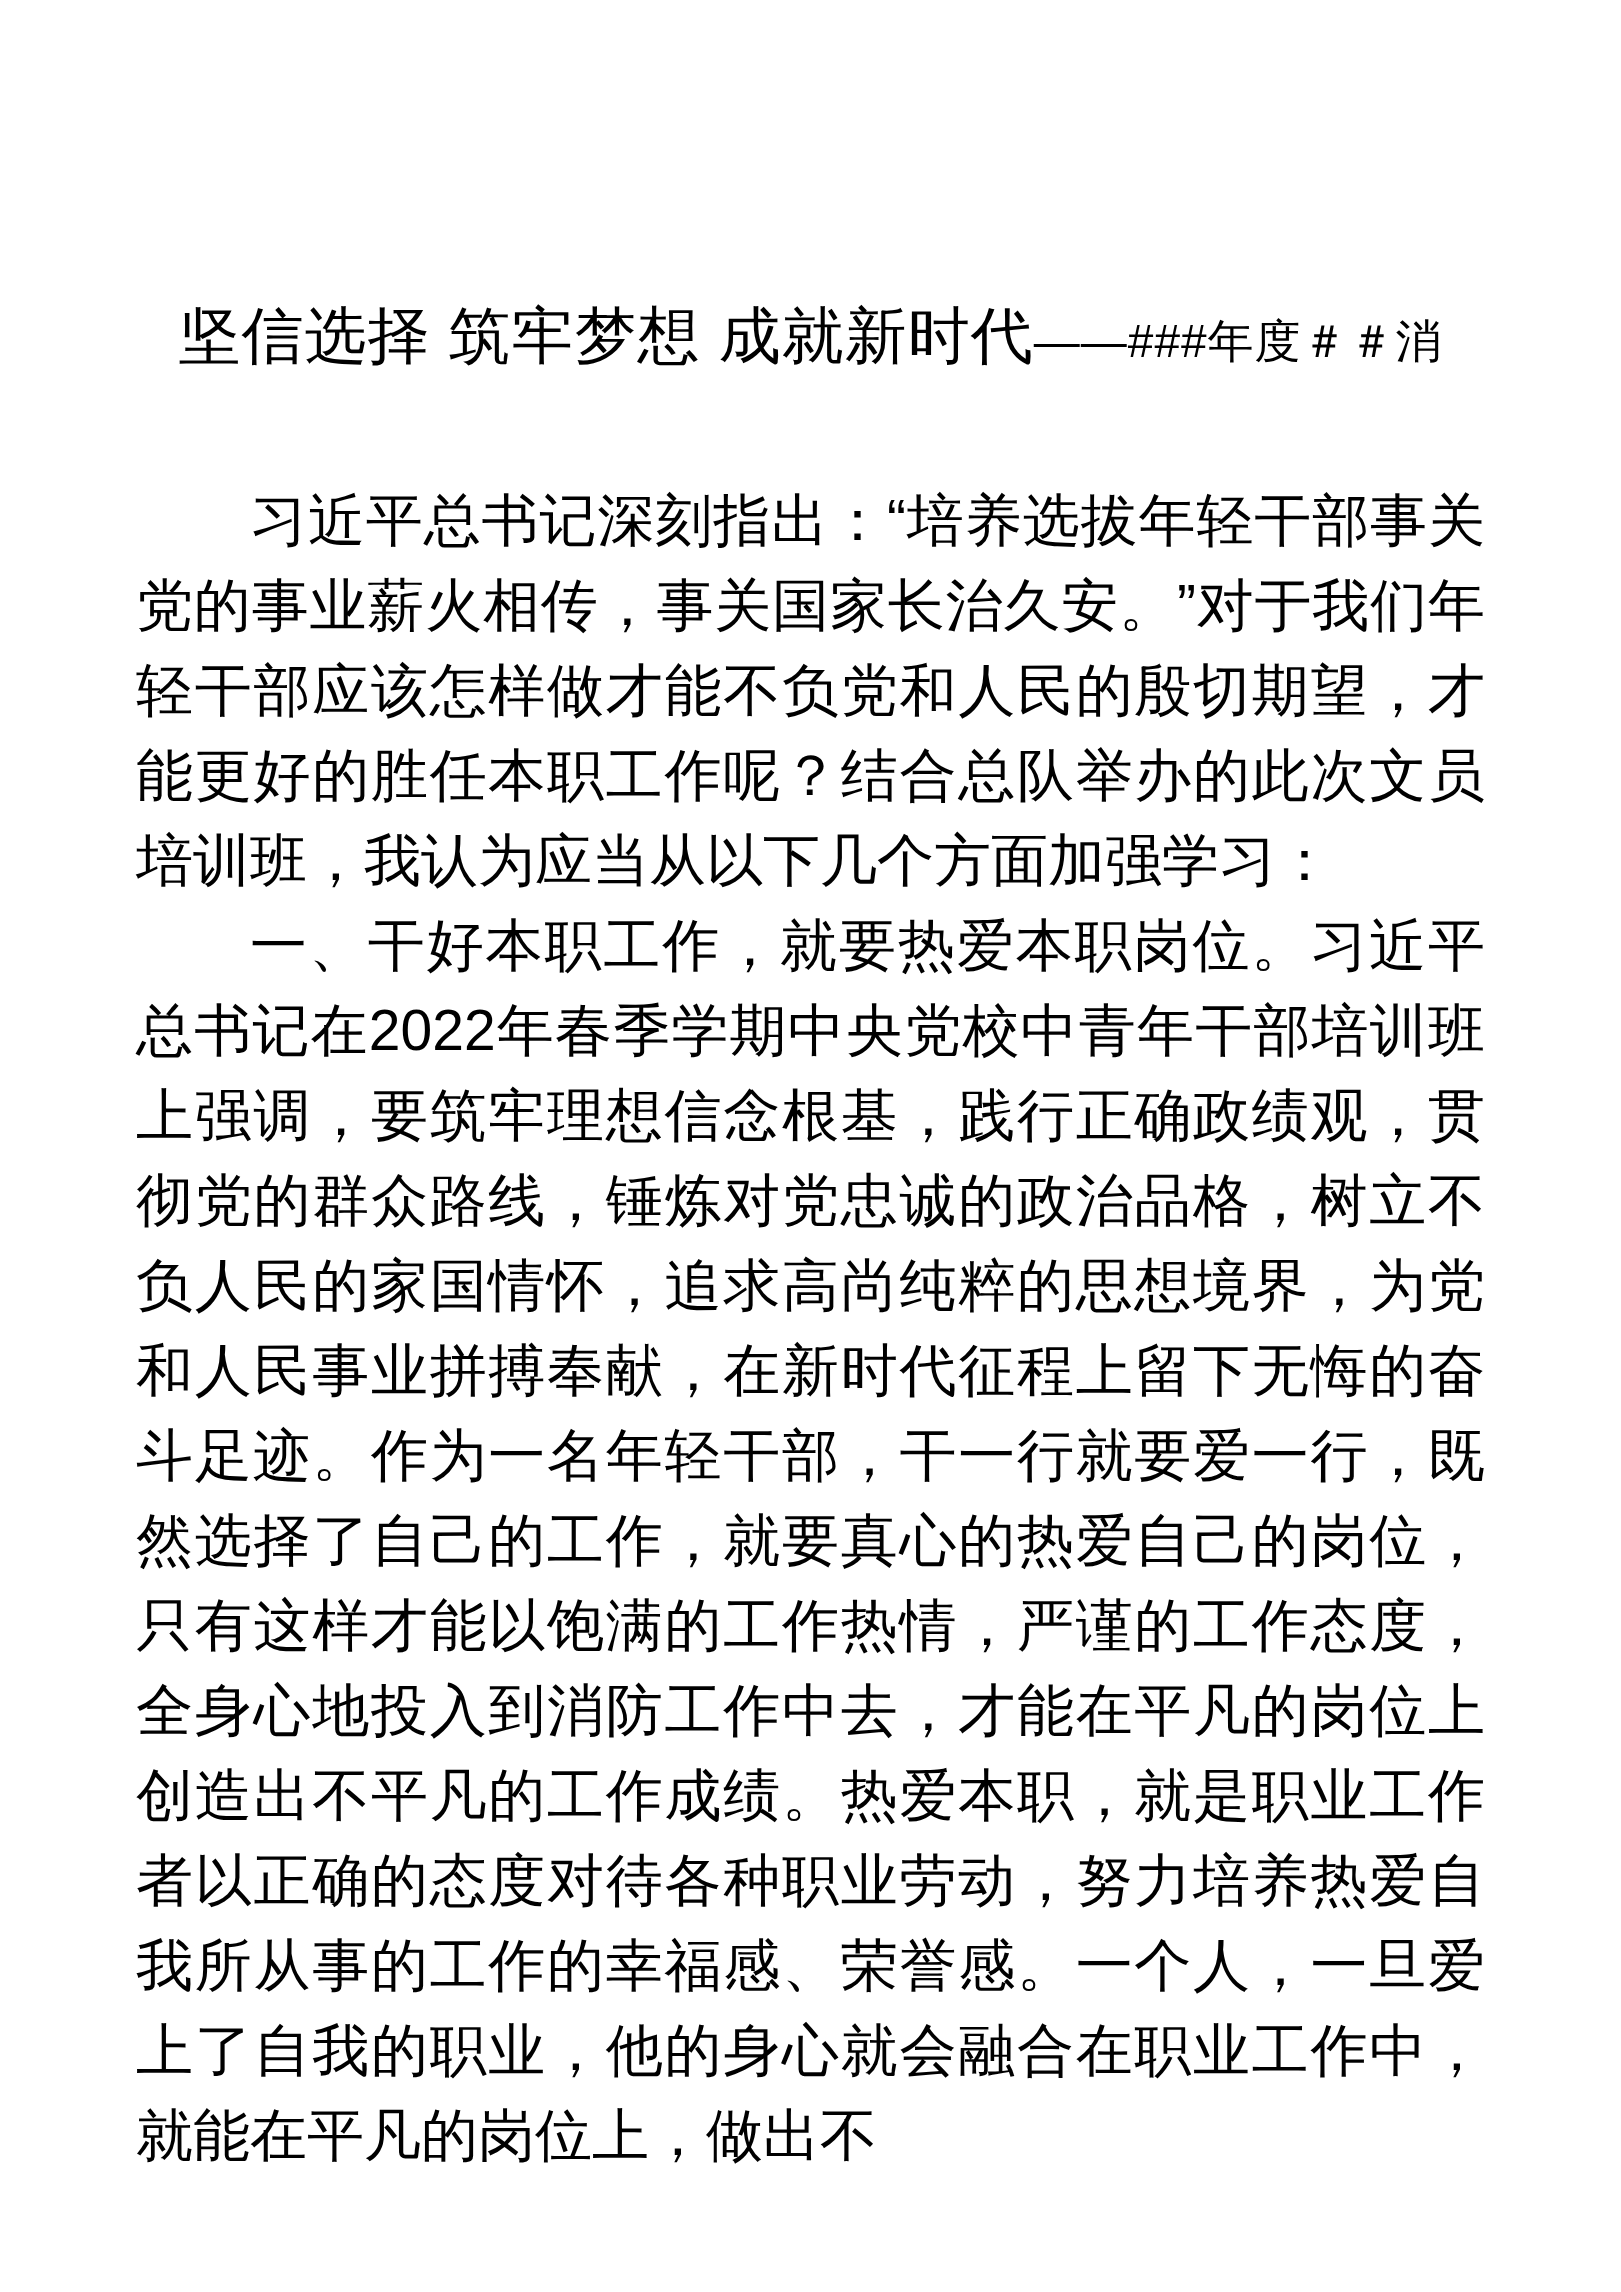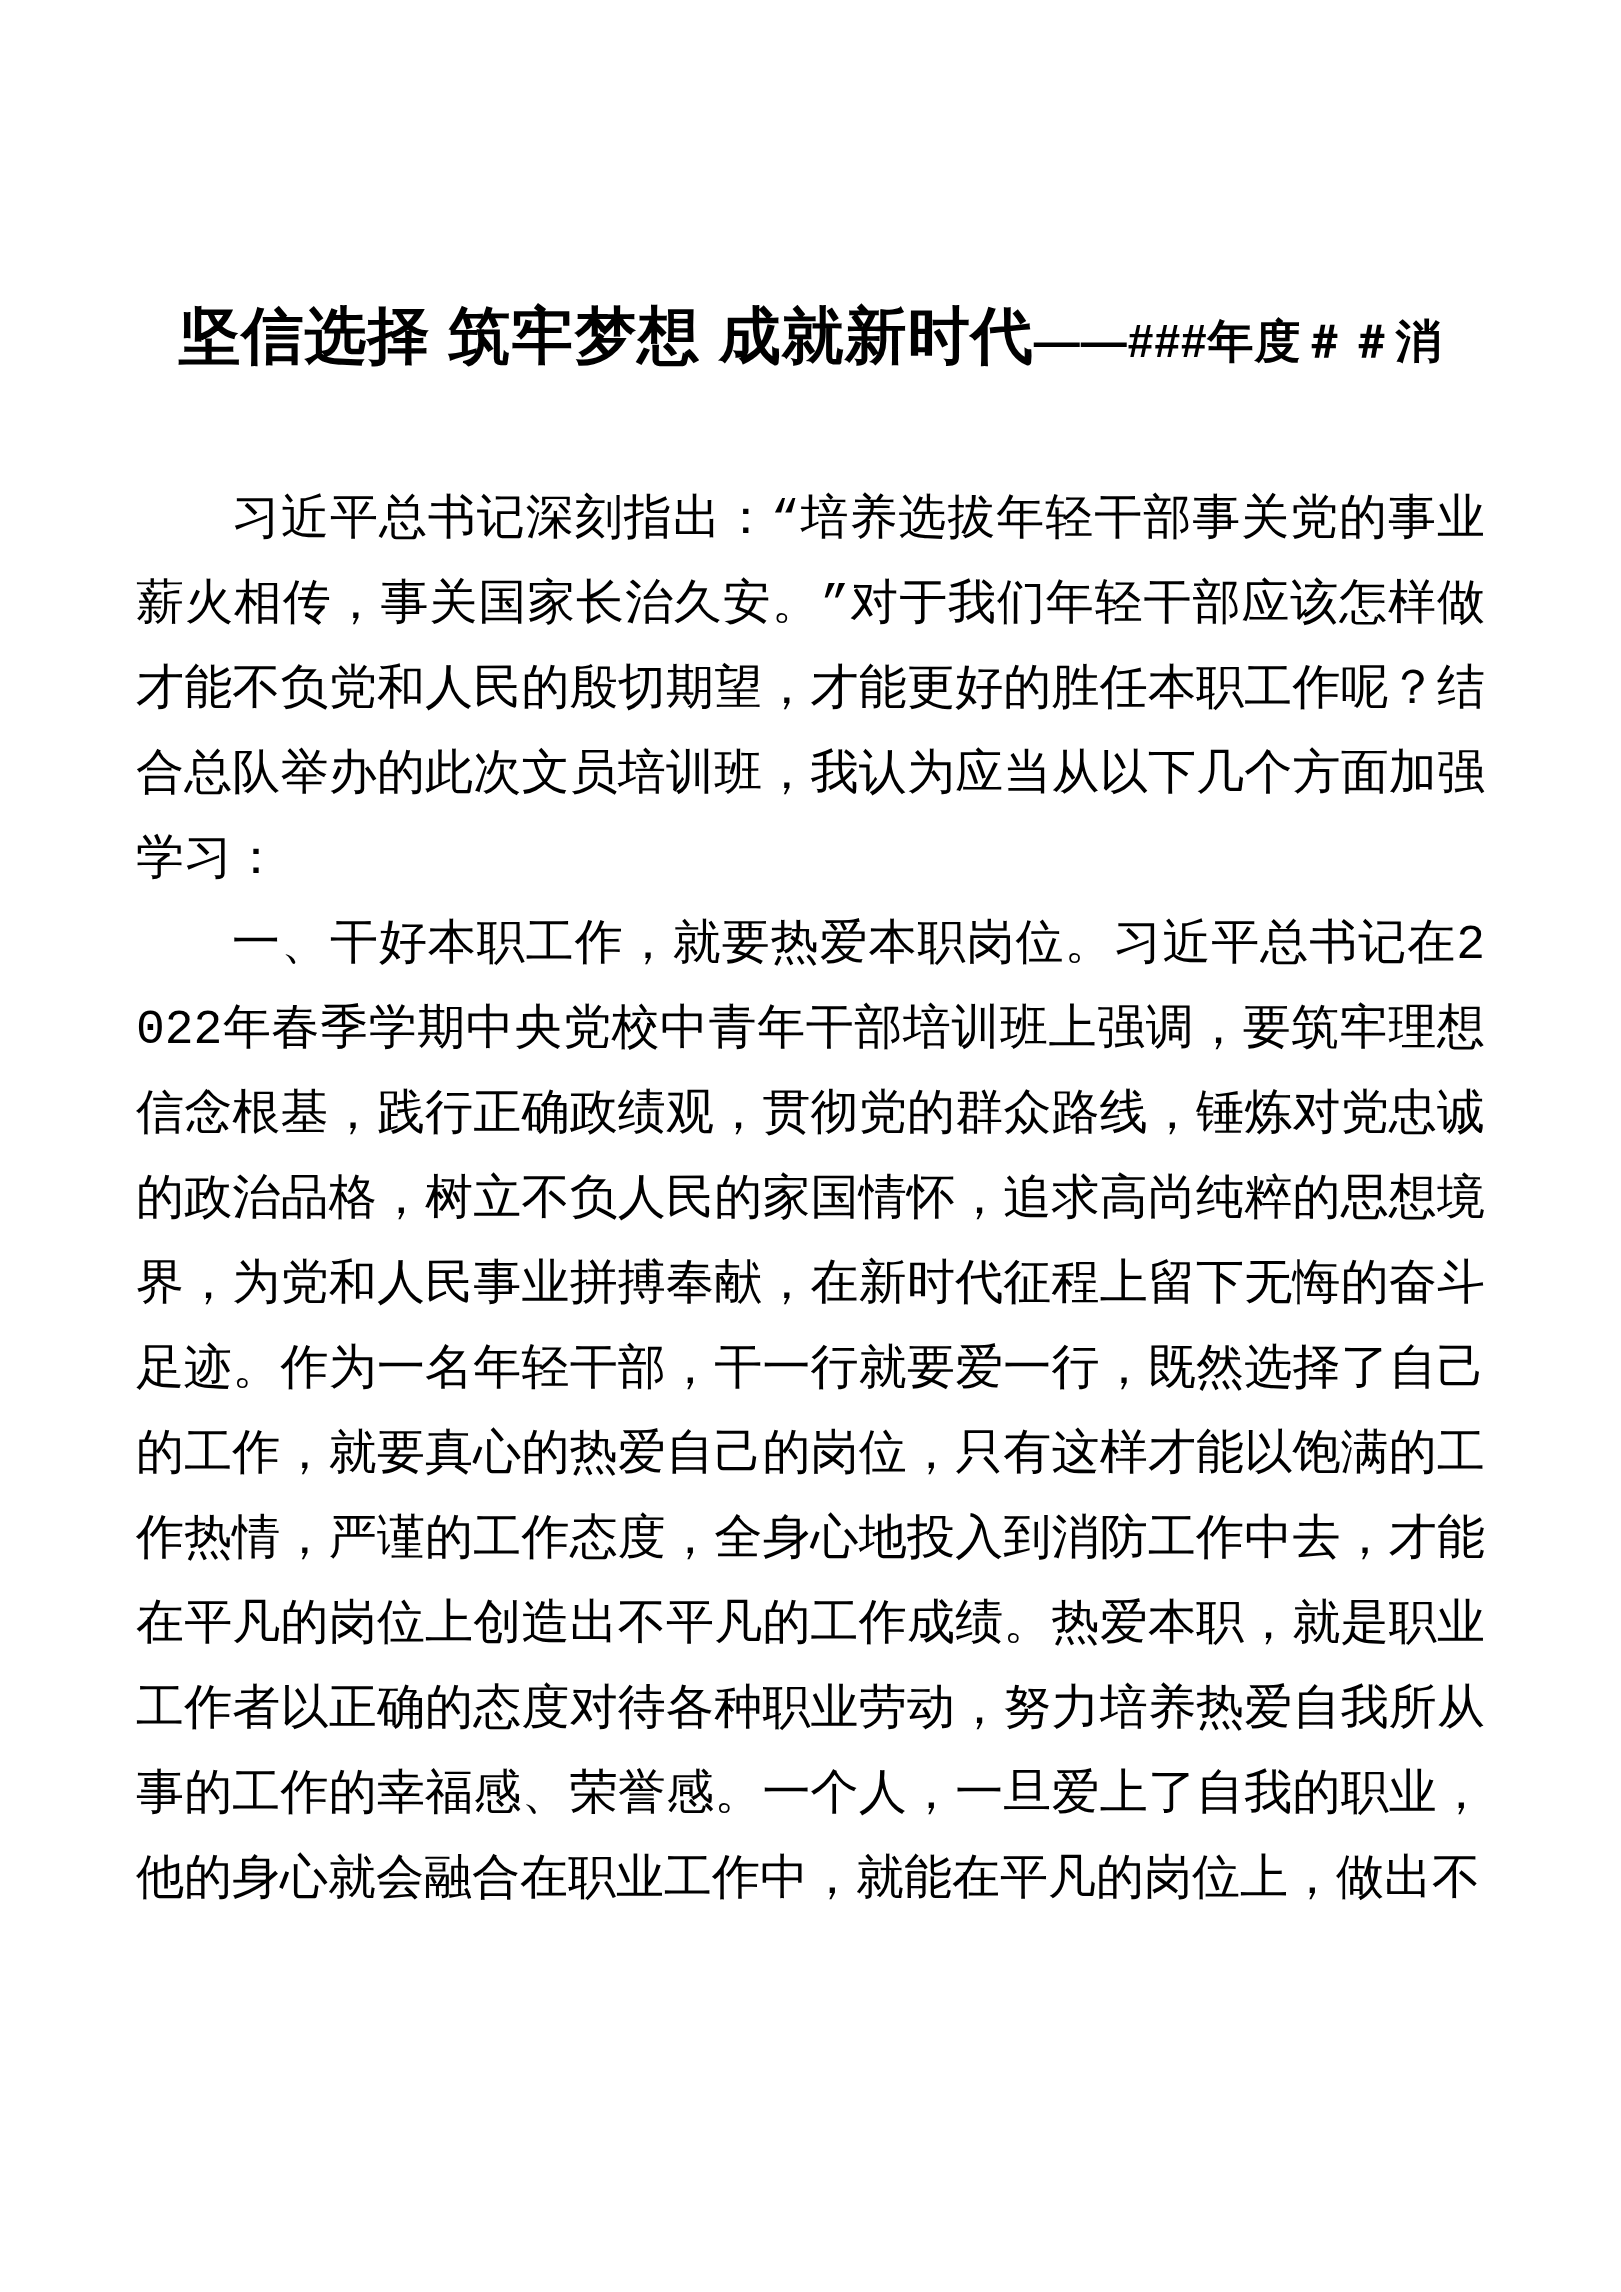--- a/index.html
+++ b/index.html
@@ -8,36 +8,35 @@
     position: relative;
     width: 1621px;
     height: 2293px;
     background: #ffffff;
     color: #000000;
     padding: 290px 136px 0 136px;
     overflow: hidden;
     font-family: "Liberation Sans", "DejaVu Sans", sans-serif;
   }
   .doc-title {
-    font-weight: 700;
+    font-weight: 400;
     text-align: center;
     color: #000000;
   }
   .t-line { line-height: 92px; white-space: nowrap; }
   .t-big   { font-size: 62px; letter-spacing: 1px; }
   .t-small { font-size: 46px; letter-spacing: 1px; }
   .doc-body { margin-top: 86px; }
   .doc-body p {
-    font-size: 48px;
+    font-size: 57px;
     line-height: 85px;
     text-align: justify;
     text-indent: 2em;
     color: #000000;
     word-break: break-all;
-    font-family: Liberation Mono, monospace;
   }
 </style>
 </head>
 <body>
 
 <div class="page">
 
   <h1 class="doc-title">
     <div class="t-line"><span class="t-big">坚信选择 筑牢梦想 成就新时代</span><span class="t-small">——###年度＃＃消</span></div>
   </h1>

